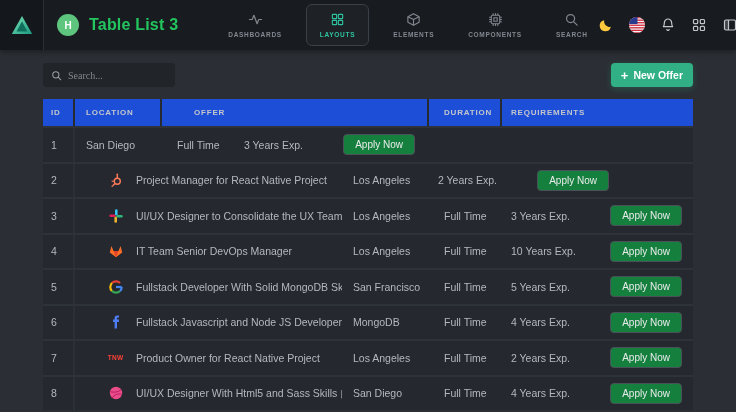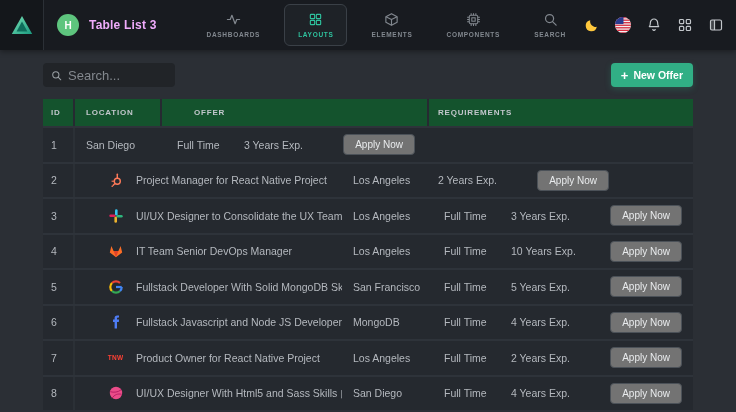--- a/index.html
+++ b/index.html
@@ -4,60 +4,60 @@
 <style>
   * { box-sizing: border-box; margin: 0; padding: 0; }
   html,body { width:736px; height:412px; overflow:hidden; }
   body { background:#2b2f35; font-family:"Liberation Sans", sans-serif; }
 
   
   .navbar { height:50px; background:#181b20; display:flex; align-items:center; box-shadow:0 2px 5px rgba(0,0,0,.35); position:relative; z-index:2; }
   .logo-box { width:44px; height:50px; display:flex; align-items:center; justify-content:center; background:#14171b; border-right:1px solid #2b3036; flex:none; cursor:pointer; }
   .logo-box svg { width:24px; height:24px; }
   .proj-badge { width:22px; height:22px; border-radius:50%; background:#5ec57e; color:#fff; font-size:10px; font-weight:700; display:flex; align-items:center; justify-content:center; margin:0 10px 0 13px; flex:none; }
-  .nav-title { color:#f0abfc; font-size:12px; font-weight:700; letter-spacing:.2px; white-space:nowrap; }
+  .nav-title { color:#22c55e; font-size:16px; font-weight:700; letter-spacing:.2px; white-space:nowrap; }
 
   .nav-items { display:flex; align-items:center; margin-left:40px; gap:14px; }
   .nav-item { display:flex; flex-direction:column; align-items:center; gap:4px; color:#82888f; padding:6px 9px; border:1px solid transparent; border-radius:6px; cursor:pointer; min-width:52px; }
   .nav-item .nav-ic svg { width:15px; height:15px; display:block; }
   .nav-item .nav-lbl { font-size:6.5px; font-weight:700; letter-spacing:.7px; }
   .nav-item.active { color:#2fc29e; border-color:#3a4047; background:#1e2227; padding:7px 13px; }
 
   .nav-right { margin-left:auto; display:flex; align-items:center; gap:15px; padding-right:12px; }
   .nav-right-item { display:flex; align-items:center; justify-content:center; cursor:pointer; }
   .nav-right-item svg { width:16px; height:16px; display:block; }
 
   
   .toolbar { display:flex; align-items:center; margin:13px 43px 12px 43px; height:24px; }
   .searchbox { width:132px; height:24px; background:#212428; border-radius:4px; display:flex; align-items:center; gap:6px; padding:0 8px; }
   .searchbox svg { width:11px; height:11px; flex:none; }
-  .searchbox input { flex:1; min-width:0; background:transparent; border:none; outline:none; color:#cfd3d7; font-size:13px; font-family:Liberation Sans, sans-serif; }
+  .searchbox input { flex:1; min-width:0; background:transparent; border:none; outline:none; color:#cfd3d7; font-size:10px; font-family:Liberation Serif, serif; }
   .searchbox input::placeholder { color:#83888e; }
   .new-offer { margin-left:auto; height:24px; background:#31af85; border:none; border-radius:4px; color:#fff; font-size:10.5px; font-weight:700; font-family:"Liberation Sans", sans-serif; display:flex; align-items:center; gap:5px; padding:0 10px; cursor:pointer; box-shadow:0 2px 6px rgba(49,175,133,.25); }
   .new-offer .plus { font-size:13px; font-weight:700; line-height:1; }
 
   
   .table { margin:0 43px; }
-  .thead { display:flex; background:#14532d; height:27px; align-items:stretch; }
+  .thead { display:flex; background:#1d4ed8; height:27px; align-items:stretch; }
   .th { display:flex; align-items:center; color:#c3c7cc; font-size:8px; font-weight:700; letter-spacing:.8px; }
   .th:not(:last-child) { border-right:2px solid #262a31; }
   .trow { display:flex; background:#25292f; height:35.5px; border-top:2px solid #2e333a; align-items:stretch; color:#b4b8be; font-size:10.5px; }
   .cell { display:flex; align-items:center; }
   .c0 { width:32px;  padding-left:8px; }
   .c1 { width:267px; padding-left:32px; gap:12px; }
   .c2 { width:87px;  padding-left:11px; }
   .c3 { width:73px;  padding-left:15px; }
   .c4 { width:96px;  padding-left:9px; }
   .c5 { width:94px;  justify-content:flex-end; padding-right:10px; }
   .trow .c0 { border-right:2px solid #2b3036; }
   .offer-txt { white-space:nowrap; overflow:hidden; }
   .brand { width:17px; height:17px; flex:none; display:flex; align-items:center; justify-content:center; }
   .brand svg { width:16px; height:16px; display:block; }
   .tnw-txt { color:#ff4034; font-weight:700; font-size:6.5px; letter-spacing:.3px; }
-  .apply { background:#737373; border:1px solid #4b5158; border-radius:4px; color:#e9ebed; font-size:10px; font-family:"Liberation Sans", sans-serif; padding:4px 11px; cursor:pointer; white-space:nowrap; }
+  .apply { background:#15803d; border:1px solid #4b5158; border-radius:4px; color:#e9ebed; font-size:10px; font-family:"Liberation Sans", sans-serif; padding:4px 11px; cursor:pointer; white-space:nowrap; }
 </style>
 </head>
 <body>
 
 <div class="navbar">
   <div class="logo-box">
     <svg viewBox="0 0 40 40">
       <defs>
           <linearGradient id="lg" x1="0" y1="0" x2="1" y2="1">
         <stop offset="0" stop-color="#7be3b6"></stop>
@@ -185,20 +185,21 @@
     <span class="plus">+</span>
     <span>New Offer</span>
   </button>
 </div>
 
 <div class="table">
   <div class="thead">
       <div class="th c0">ID</div>
       <div class="th c2">LOCATION</div>
       <div class="th c1">OFFER</div>
+      <div class="th c3">DURATION</div>
       <div class="th c4">REQUIREMENTS</div>
     </div>
   <div>
       <div class="trow">
     <div class="cell c0">1</div>
     <div class="cell c2">San Diego</div>
     <div class="cell c3">Full Time</div>
     <div class="cell c4">3 Years Exp.</div>
     <div class="cell c5">
       <button class="apply">Apply Now</button>

